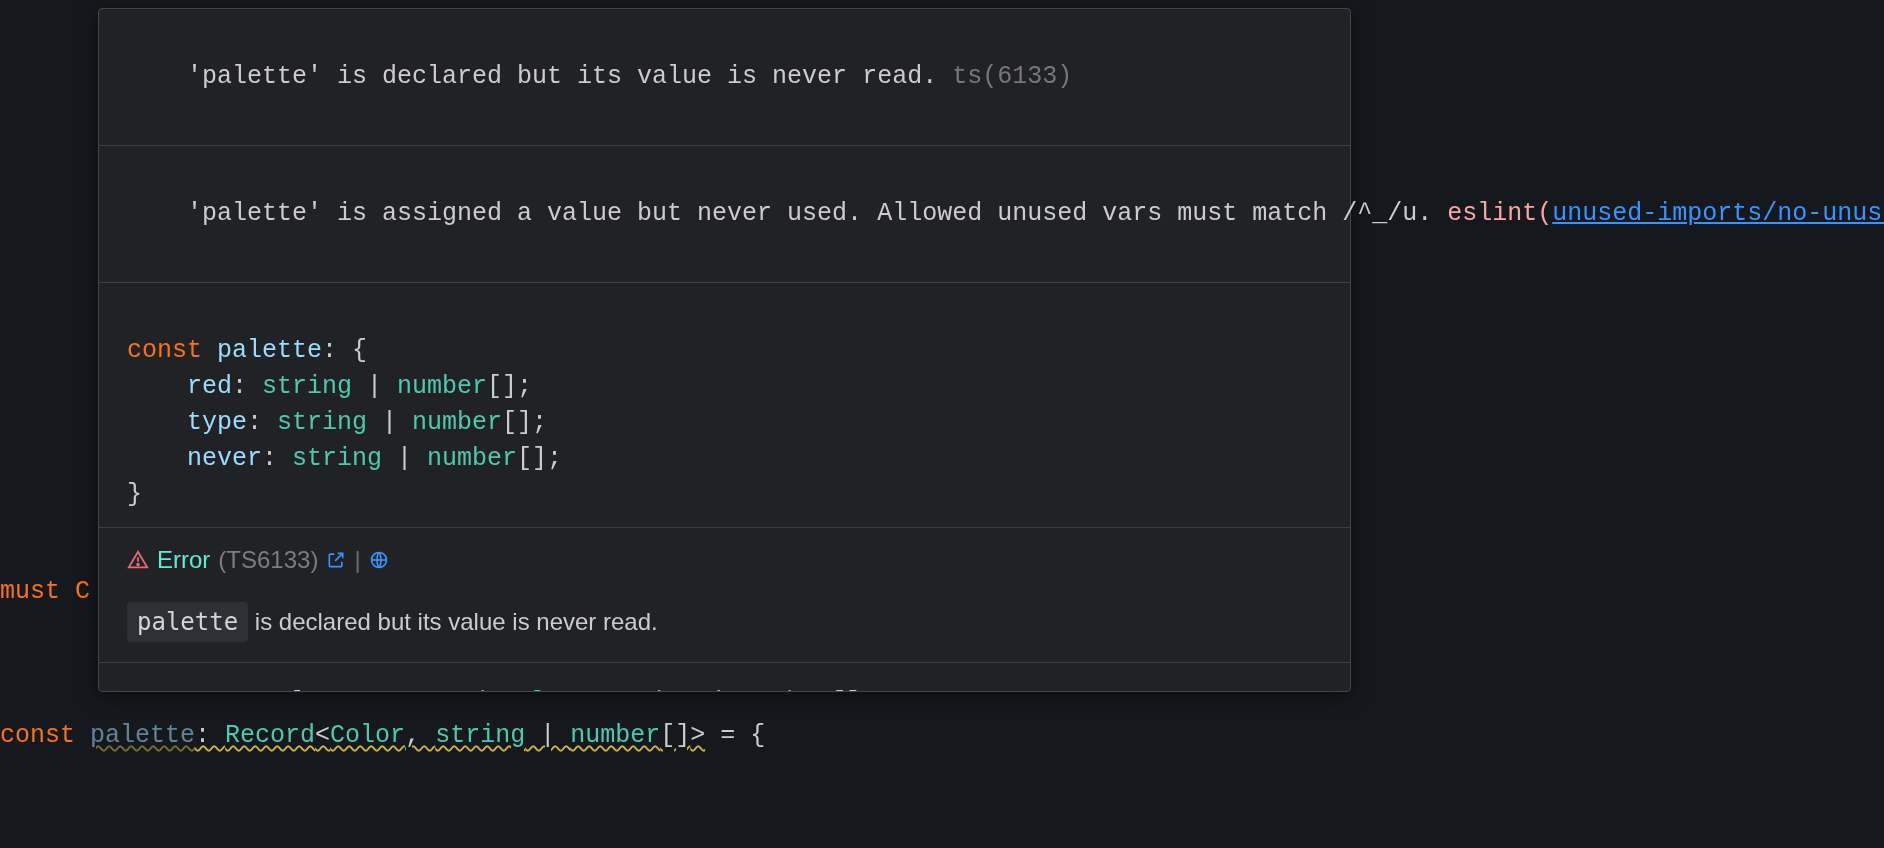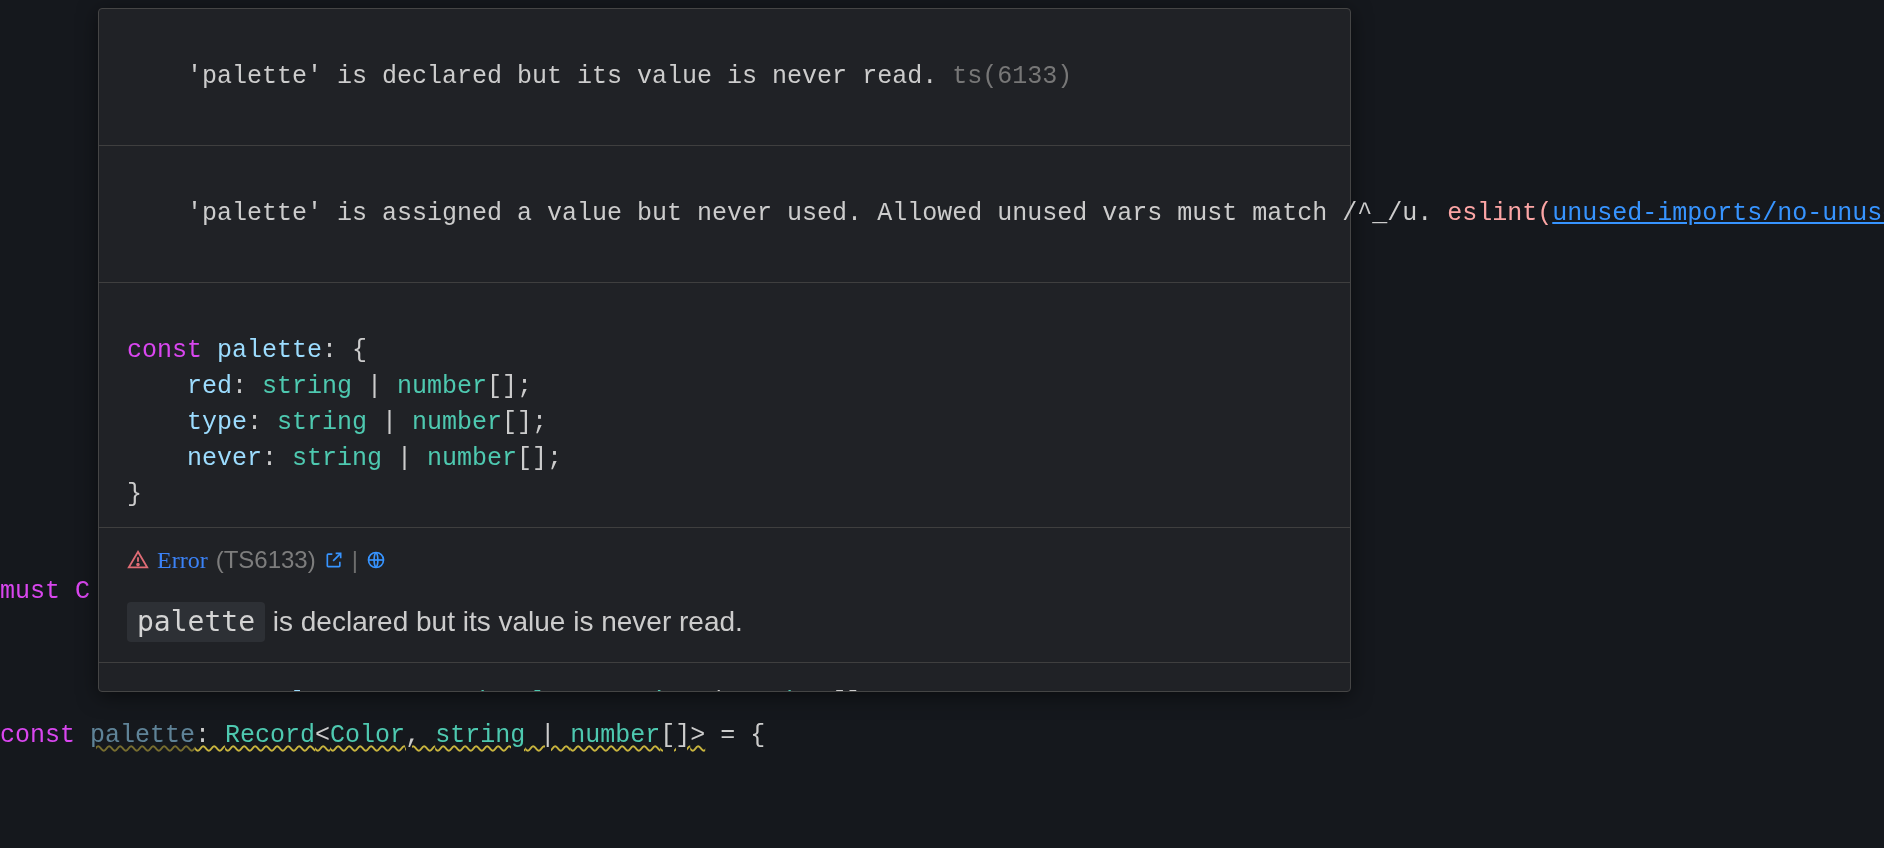--- a/index.html
+++ b/index.html
@@ -16,21 +16,21 @@
   
   .editor {
     position: absolute;
     left: 0;
     top: 502px;
     white-space: pre;
     line-height: 36px;
   }
   .editor .line { display: block; }
 
-  .tok-kw     { color: #d946ef; }
+  .tok-kw     { color: #f97316; }
   .tok-type   { color: #4ec9b0; }
   .tok-var    { color: #9cdcfe; }
   .tok-punc   { color: #cccccc; }
   .tok-angle  { color: #cccccc; }
 
   .squiggle {
     text-decoration: underline wavy #c8b43e;
     text-decoration-thickness: 1.5px;
     text-underline-offset: 3px;
   }
@@ -70,32 +70,32 @@
     align-items: center;
     gap: 8px;
     font-family: -apple-system, "Segoe UI", Arial, sans-serif;
     font-size: 24px;
     line-height: 36px;
   }
   .warn-tri {
     color: #e06c75;
     display: inline-flex;
   }
-  .err-label { color: #3b82f6; font-weight: 400; font-family: Liberation Serif, serif; }
+  .err-label { color: #5eead4; font-weight: 400; }
   .err-code  { color: #7d7d7d; }
   .sep       { color: #6d6d6d; }
   .icon-btn  {
     color: #3794ff;
     display: inline-flex;
     cursor: pointer;
   }
 
   .human-msg {
     font-family: -apple-system, "Segoe UI", Arial, sans-serif;
-    font-size: 28px;
+    font-size: 24px;
     color: #cccccc;
     line-height: 36px;
   }
   .pill {
     display: inline-block;
     background: #2d3035;
     padding: 2px 10px;
     border-radius: 4px;
     font-family: Menlo, Monaco, monospace;
     color: #d4d4d4;

